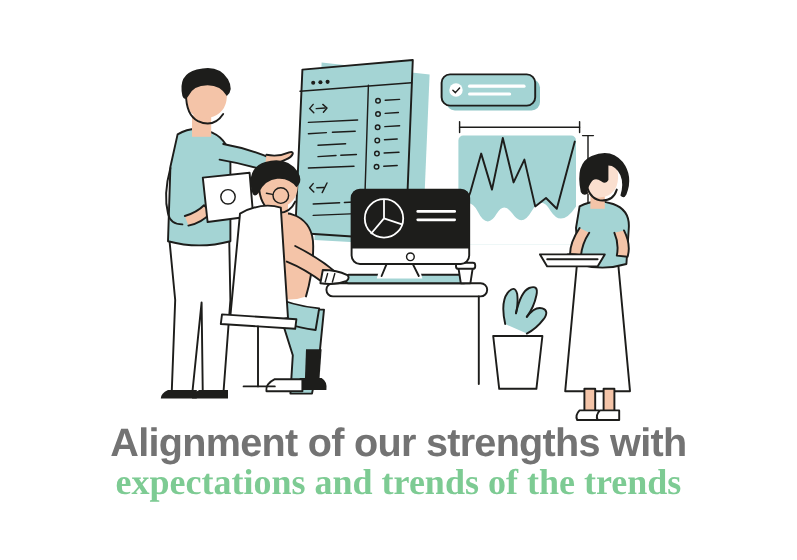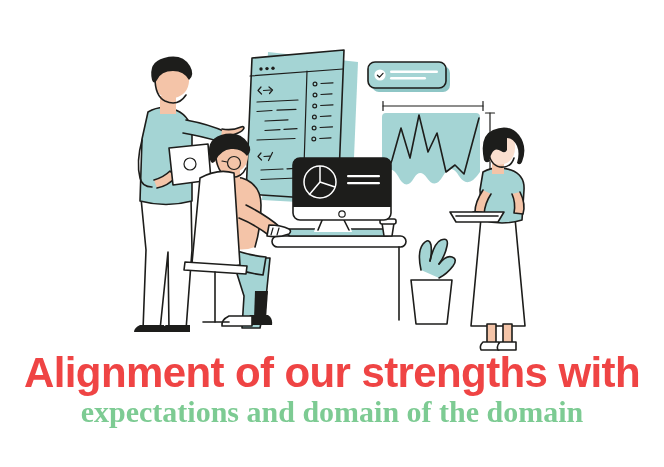--- a/index.html
+++ b/index.html
@@ -31,23 +31,23 @@
     left: 0;
     top: 352px;
     width: 664px;
     text-align: center;
     line-height: 1.0;
   }
   .cap-line1 {
     display: block;
     font-family: "Liberation Sans", sans-serif;
     font-weight: bold;
-    font-size: 42px;
+    font-size: 33px;
     letter-spacing: -0.6px;
-    color: #ef4444;
+    color: #737373;
     margin-bottom: 2px;
   }
   .cap-line2 {
     display: block;
     font-family: "Liberation Serif", serif;
     font-weight: bold;
     font-size: 30px;
     line-height: 1.06;
     color: #7dcb93;
     padding: 0 70px;
@@ -332,16 +332,16 @@
 
         <path class="ink" d="M484,160 q-5,-24 9,-30 q16,-7 26,5 q9,12 3,27 q-2,4 -5,1 q3,-10 0,-17
                  q-4,-8 -10,-8 l0,12 q-2,4 -6,1 q-6,-4 -9,2 q-3,5 -2,8 q-4,3 -6,-1 z"></path>
       </g>
 
     </svg>
   </div>
 
   <div id="caption">
     <span class="cap-line1">Alignment of our strengths with</span>
-    <span class="cap-line2">expectations and domain of the domain</span>
+    <span class="cap-line2">expectations and trends of the trends</span>
   </div>
 
 </div>
 
 </body></html>

